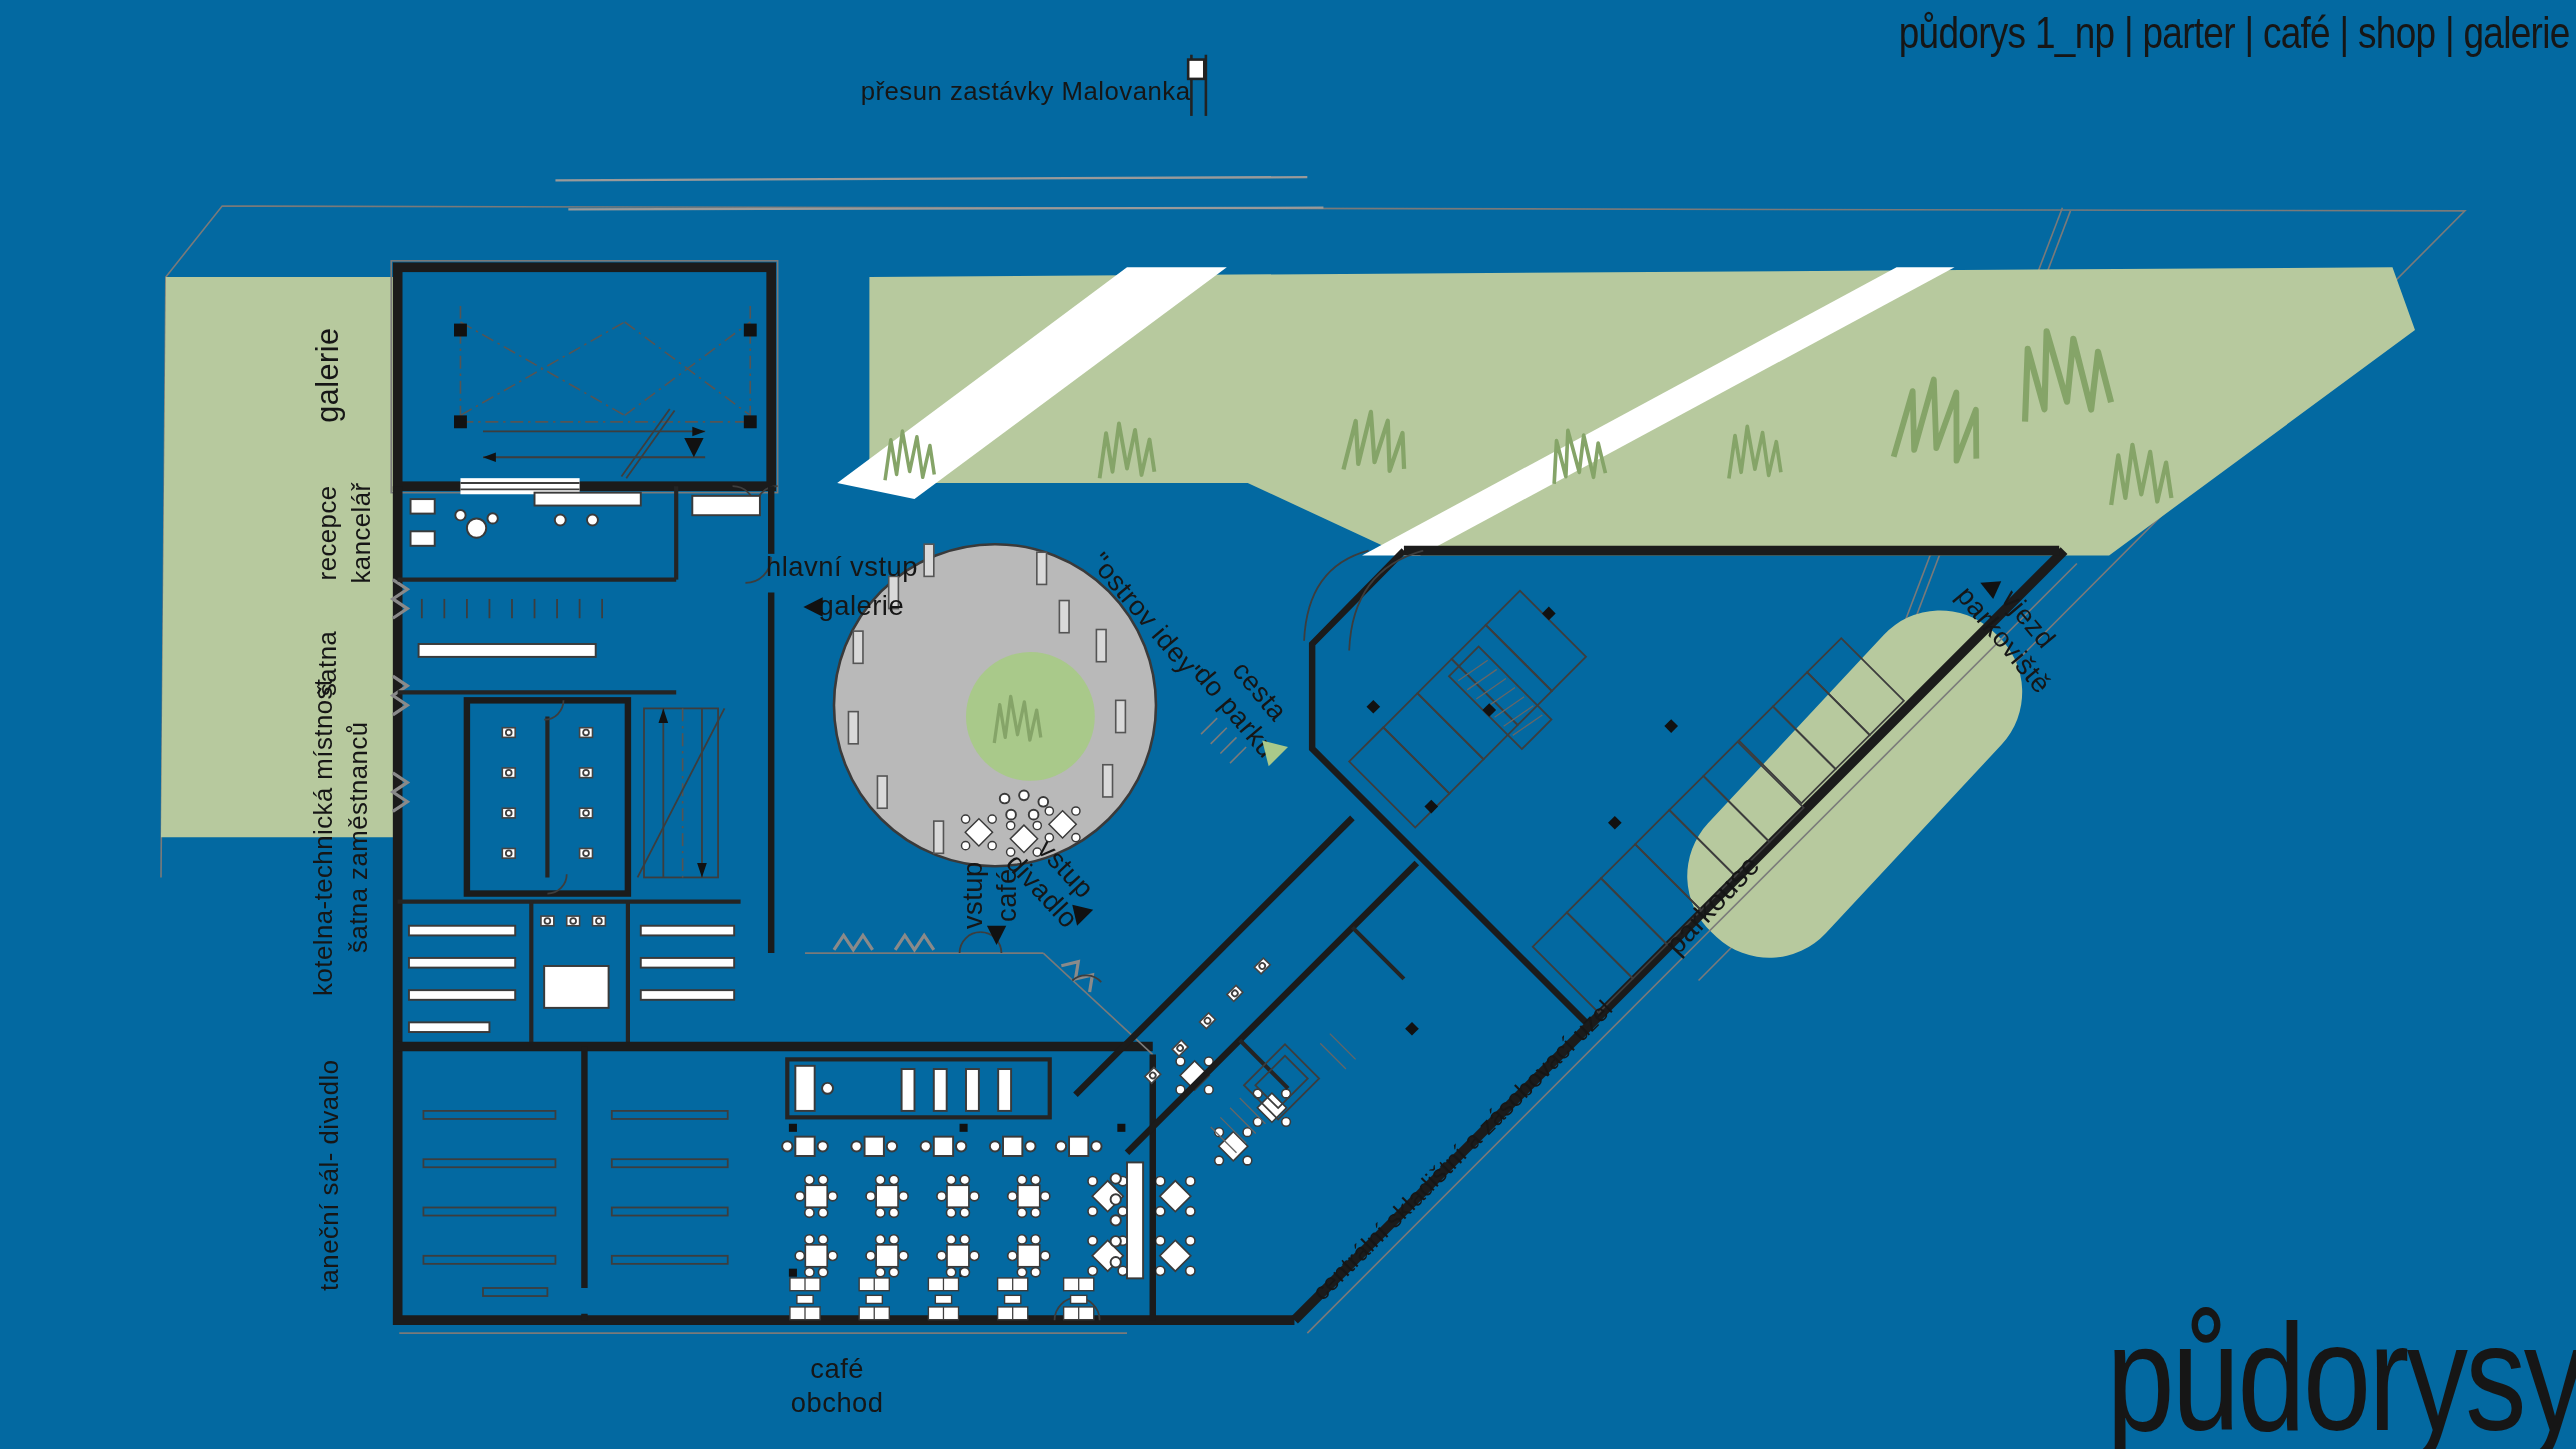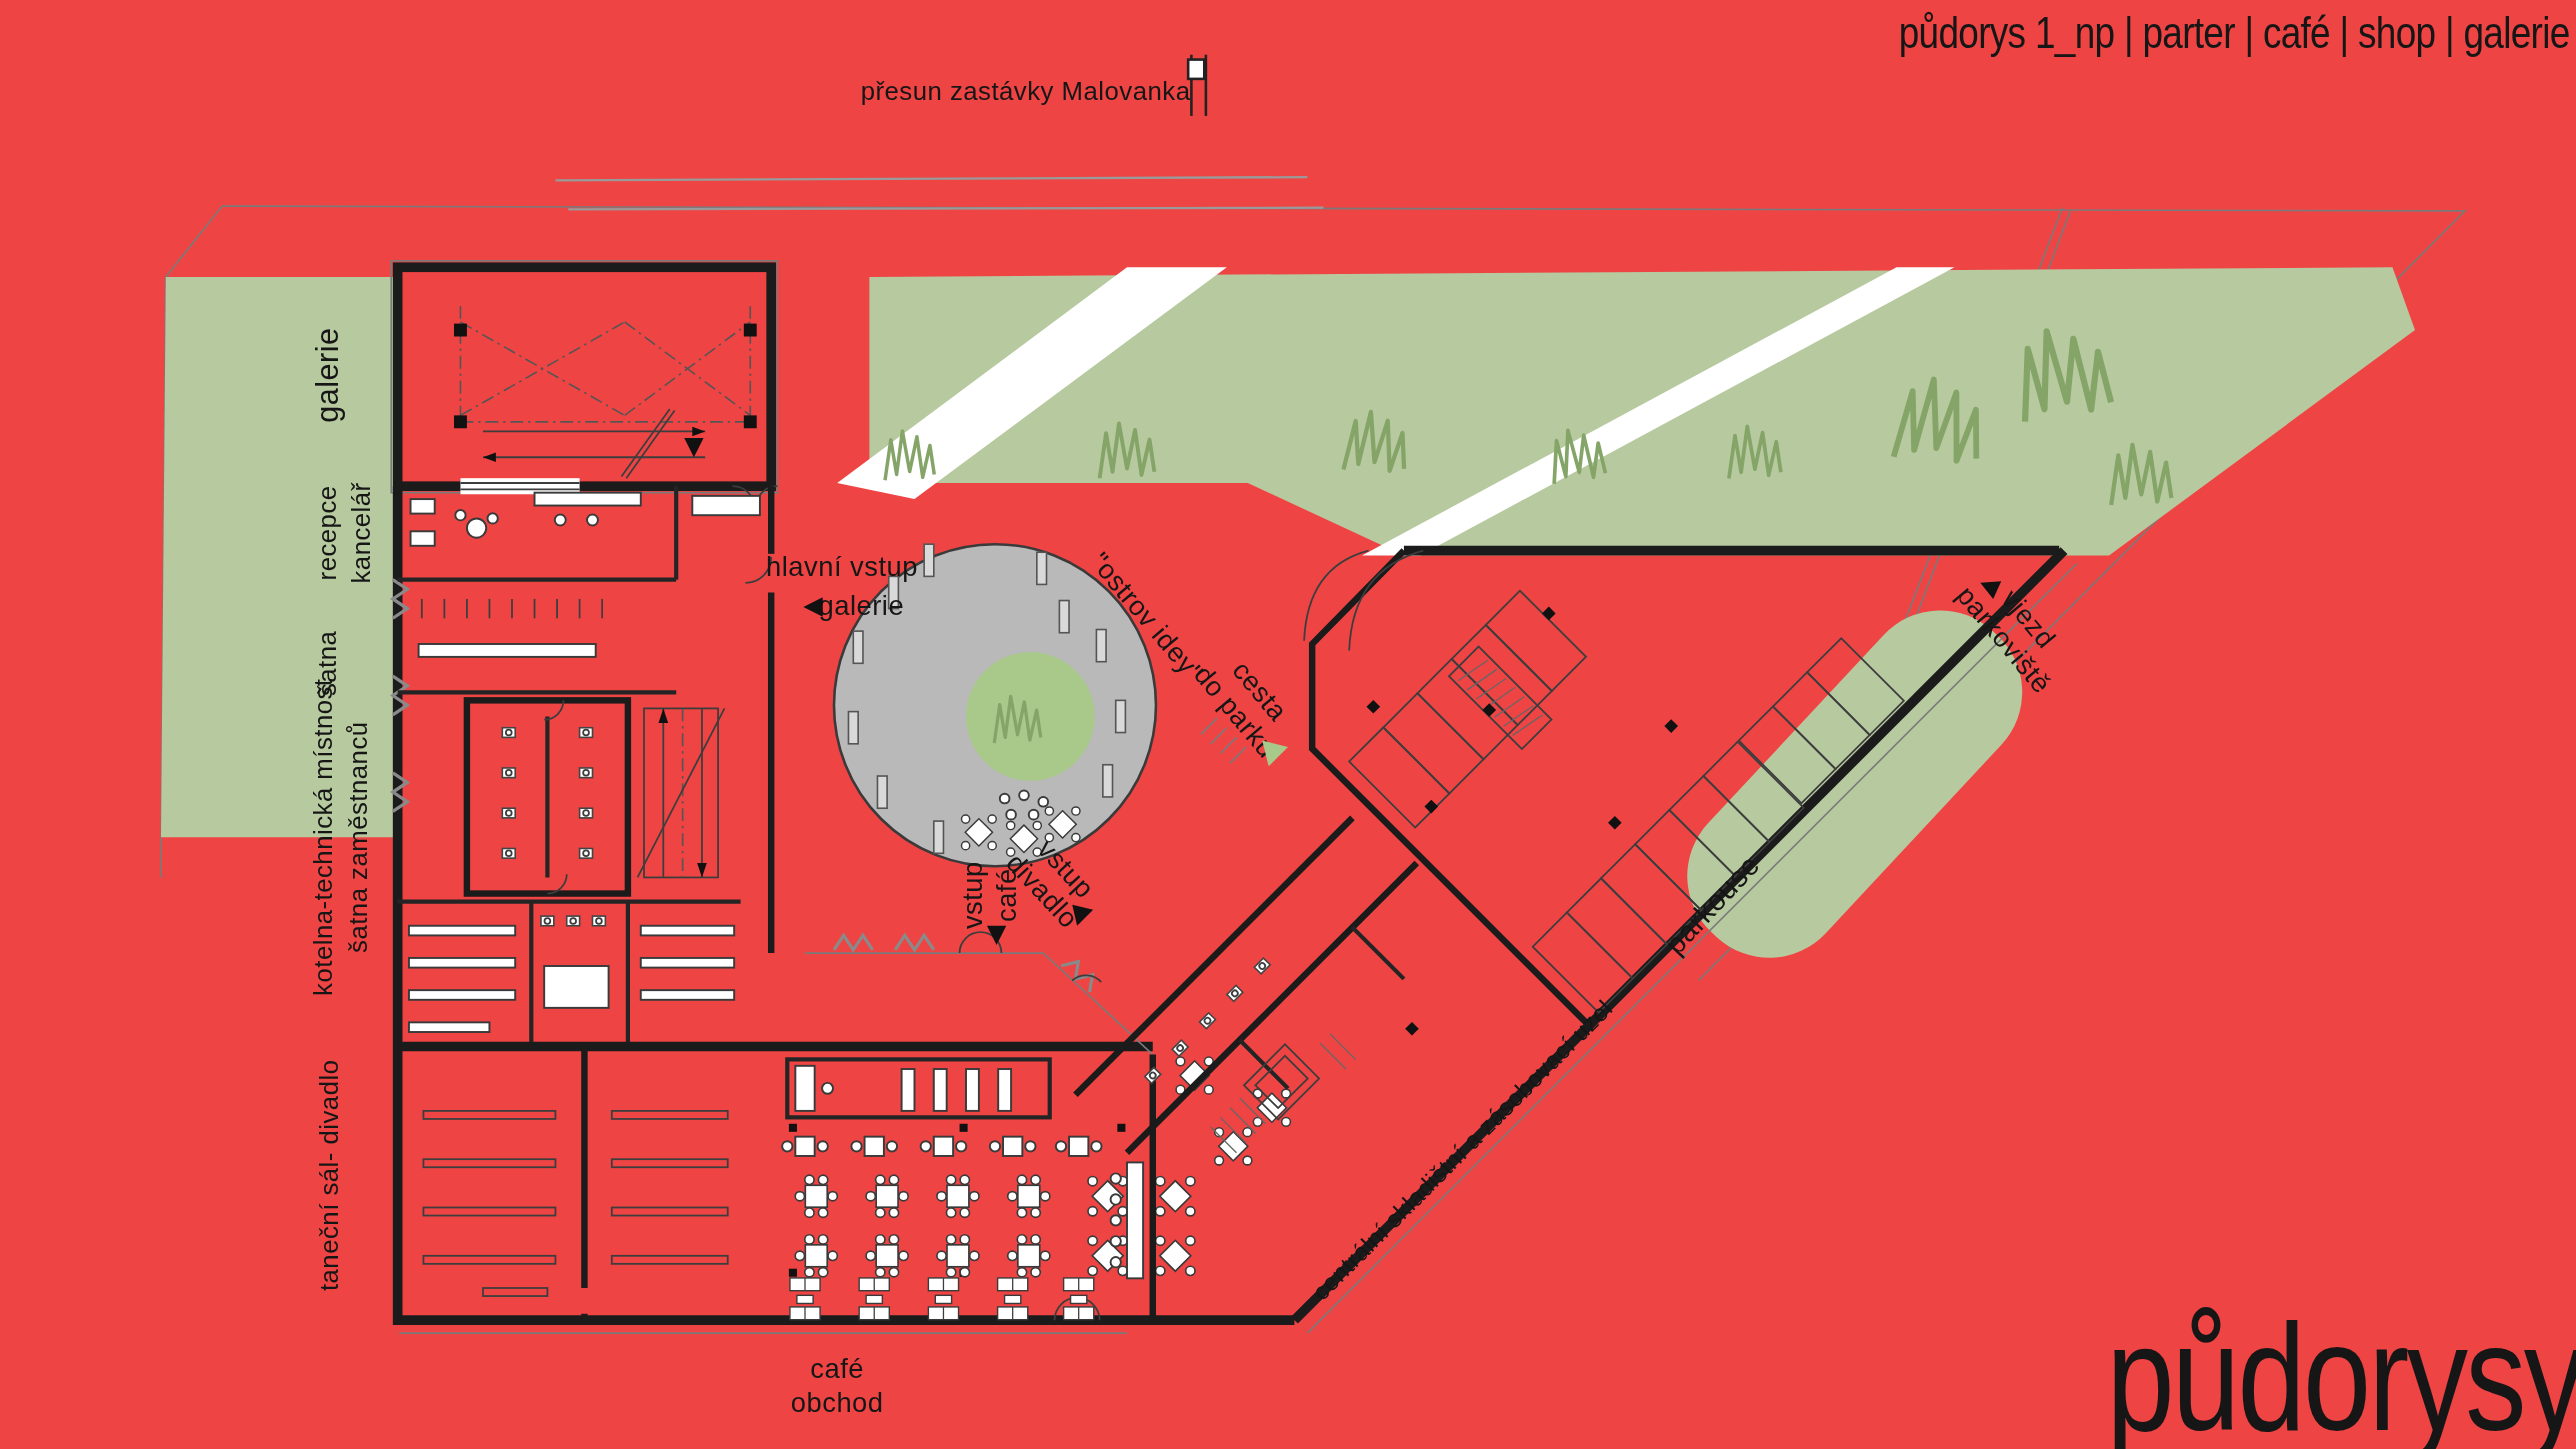--- a/index.html
+++ b/index.html
@@ -1,16 +1,16 @@
 <!DOCTYPE html>
 <html style="font-size:10.3px"><head>
 <meta charset="utf-8">
 <style>
   html,body{margin:0;padding:0;background:#fff;}
-  .stage{position:relative;width:100vw;height:56.25vw;max-height:100vh;background:#ef4444;overflow:hidden;}
+  .stage{position:relative;width:100vw;height:56.25vw;max-height:100vh;background:#0369a1;overflow:hidden;}
   .stage svg{position:absolute;inset:0;width:100%;height:100%;}
   
   .w6{stroke:#1b1b1b;stroke-width:6;fill:none;}
   .w4{stroke:#1b1b1b;stroke-width:4;fill:none;}
   .w3{stroke:#242424;stroke-width:2.6;fill:none;}
   .t{stroke:#3d3d3d;stroke-width:1.1;fill:none;}
   .t2{stroke:#7a7a7a;stroke-width:1;fill:none;}
   .t3{stroke:#9a9a9a;stroke-width:1.4;fill:none;}
   .dashdot{stroke:#555;stroke-width:1;fill:none;stroke-dasharray:8 3 1.5 3;}
   .fix{stroke:#444;stroke-width:1;fill:#fff;}

